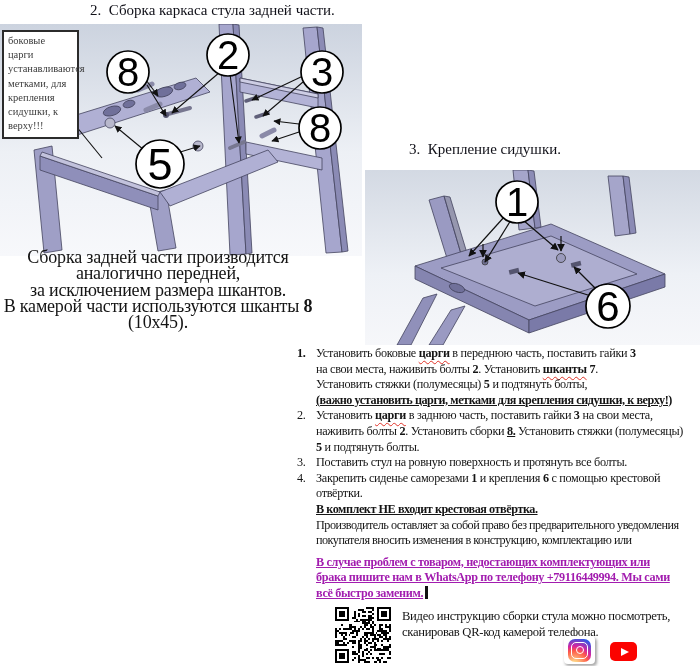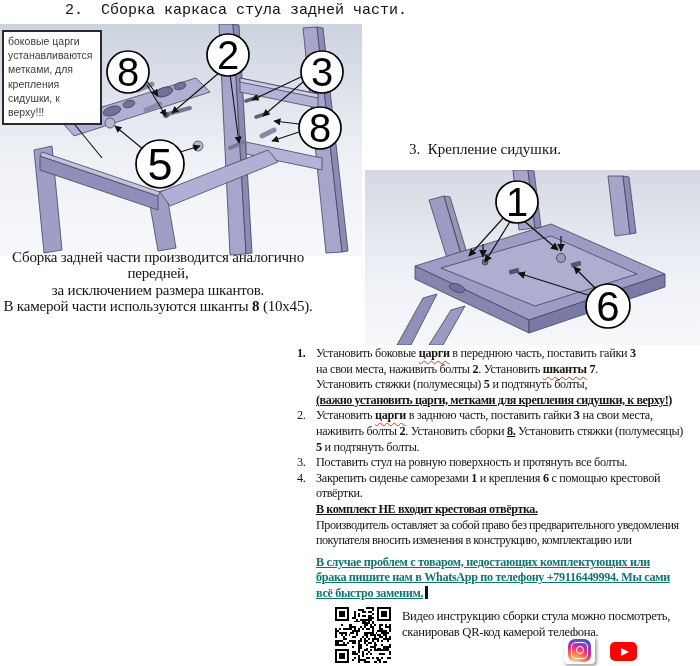--- a/index.html
+++ b/index.html
@@ -1,47 +1,47 @@
 <!DOCTYPE html>
 <html lang="ru"><head>
 <meta charset="utf-8">
 <style>
   html,body{margin:0;padding:0;background:#fff;}
   .page{position:relative;width:700px;height:666px;background:#fff;overflow:hidden;
         font-family:"Liberation Serif",serif;color:#141414;}
   
   .h{position:absolute;font-size:15px;white-space:nowrap;color:#101018;}
-  .h2{left:65px;top:2px;font-family:Liberation Mono, monospace;}
+  .h2{left:90px;top:2px;}
   .h3{left:409px;top:141px;}
   
-  .note{position:absolute;left:2px;top:30px;width:100px;box-sizing:border-box;
+  .note{position:absolute;left:2px;top:30px;width:77px;box-sizing:border-box;
         border:2px solid #2b2b2b;background:#fff;padding:2px 4px 4px;
-        font-family:Liberation Sans, sans-serif;font-size:10.5px;line-height:14.2px;
+        font-family:Liberation Serif, serif;font-size:10.5px;line-height:14.2px;
         color:#3d3d3d;z-index:3;}
   
   .diag1{position:absolute;left:0;top:24px;width:362px;height:232px;}
   .diag2{position:absolute;left:365px;top:170px;width:335px;height:175px;}
   svg text.callout-num{font-family:"Liberation Sans",sans-serif;fill:#000;}
   
   .caption{position:absolute;left:0;top:249px;width:316px;text-align:center;
-           font-size:15px;line-height:16.3px;letter-spacing:-0.2px;}
+           font-size:18px;line-height:16.3px;letter-spacing:-0.2px;}
   
   .rc{position:absolute;left:297px;top:346px;width:406px;
       font-size:12.2px;line-height:15.6px;letter-spacing:-0.3px;}
   .item{display:flex;}
   .mk{width:19px;flex:none;}
   .mk.bold{font-weight:bold;}
   .ct{flex:1;white-space:nowrap;}
   .blk{white-space:nowrap;}
   .b{font-weight:bold;}
   .bu{font-weight:bold;text-decoration:underline;letter-spacing:-0.45px;}
   .sp{text-decoration:underline;text-decoration-style:wavy;text-decoration-color:#e03227;
       text-decoration-thickness:1px;text-underline-offset:2.5px;font-weight:bold;}
   .disclaimer{letter-spacing:-0.5px;}
-  .warranty{margin-top:6px;font-weight:bold;text-decoration:underline;color:#0f766e;
+  .warranty{margin-top:6px;font-weight:bold;text-decoration:underline;color:#a21caf;
             letter-spacing:-0.35px;}
   .cursor{display:inline-block;width:3px;height:13px;background:#111;margin-left:2px;
           vertical-align:-2px;text-decoration:none;}
   .videoRow{display:flex;align-items:flex-start;margin-top:5px;}
   .qr{width:56px;height:56px;flex:none;margin-left:38px;}
   .videoText{font-weight:normal;margin-left:11px;margin-top:1px;font-size:12.6px;
              line-height:16.5px;letter-spacing:-0.3px;white-space:nowrap;}
   
   .ig-card{position:absolute;left:564px;top:636px;width:31px;height:28px;background:#fff;
            border-radius:4px;box-shadow:1.5px 2px 3px rgba(0,0,0,.35);

